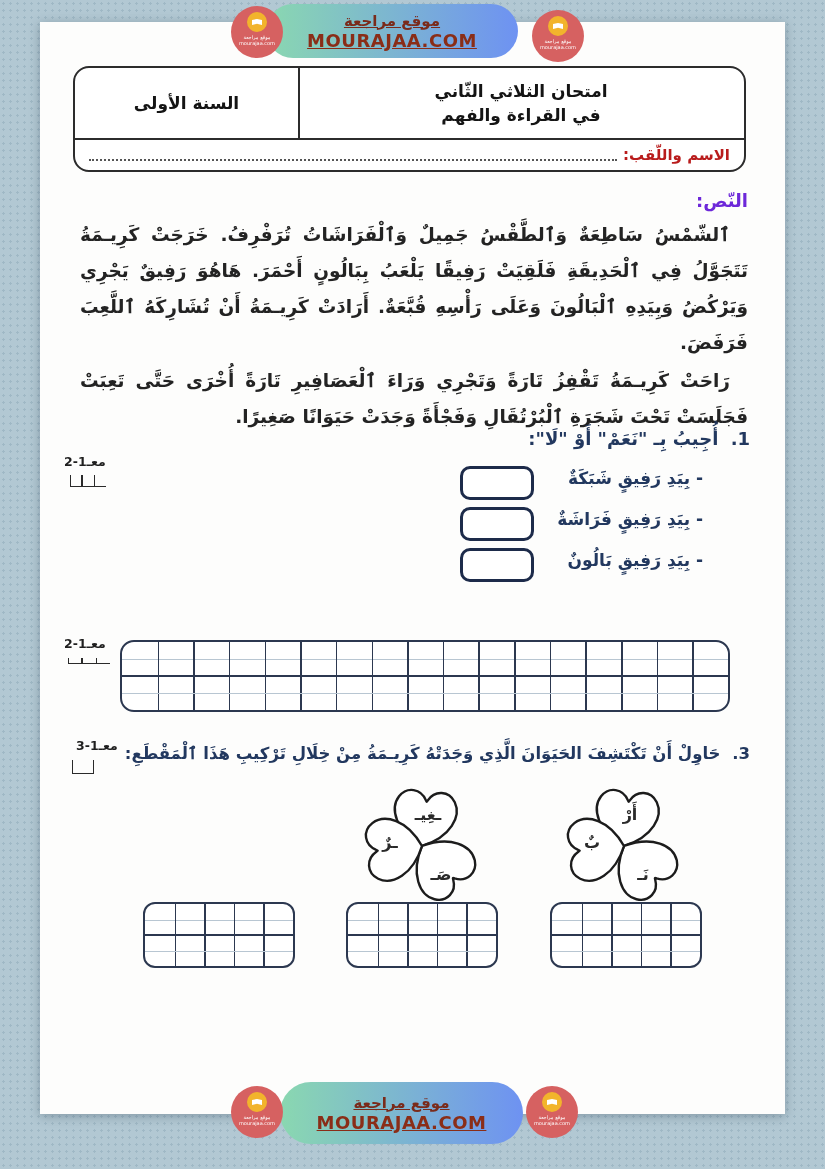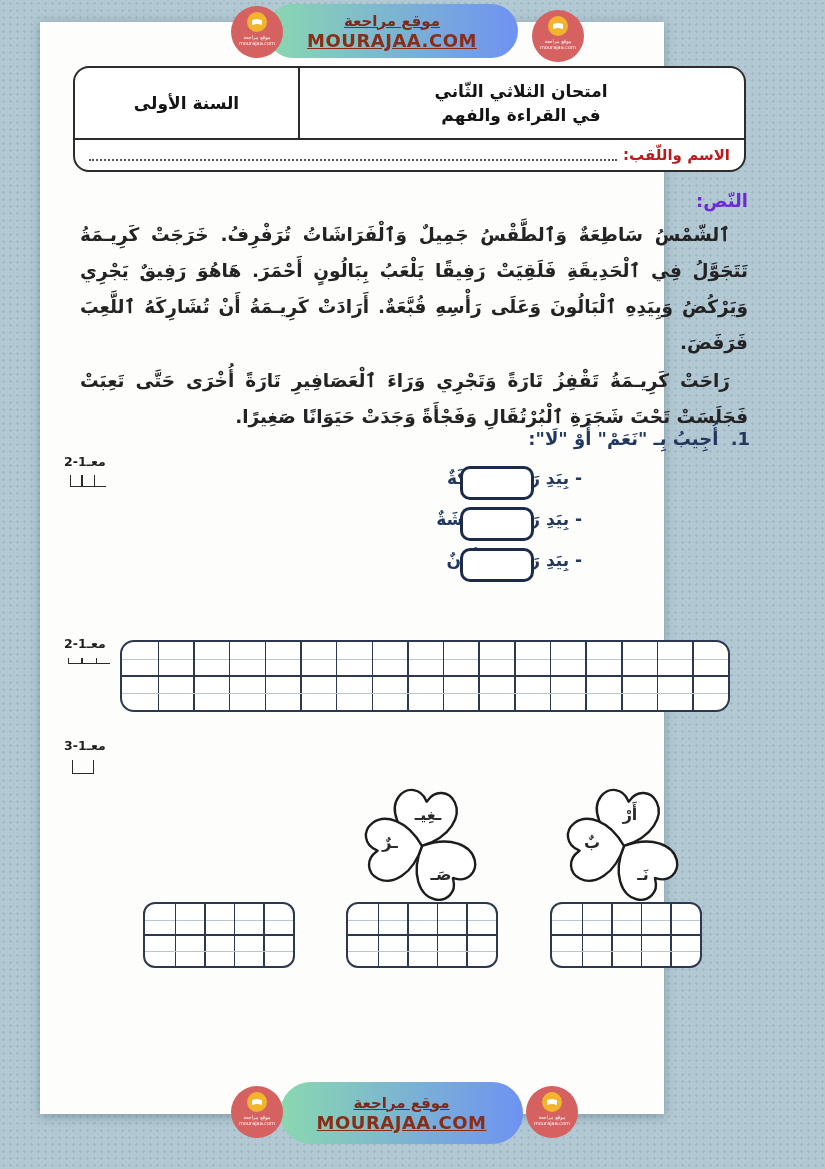--- a/index.html
+++ b/index.html
@@ -10,21 +10,21 @@
   *{margin:0;padding:0;box-sizing:border-box;}
   html,body{width:825px;height:1169px;}
   body{
     position:relative; overflow:hidden;
     font-family:"DejaVu Sans","Liberation Sans",sans-serif;
     background-color:var(--bg);
     background-image:radial-gradient(var(--bg-dot) 1px, transparent 1.2px);
     background-size:7px 7px; color:var(--ink);
   }
   .page{
-    position:absolute; left:40px; top:22px; width:624px; height:1092px;
+    position:absolute; left:40px; top:22px; width:745px; height:1092px;
     background:var(--page); box-shadow:0 2px 10px rgba(40,60,75,.35); z-index:1;
   }
   
   .pill{
     position:absolute; z-index:6; display:flex; flex-direction:column; align-items:center; justify-content:center;
     background:linear-gradient(90deg,#8ad8b0,#6e92f2); border-radius:32px;
   }
   .pill .site-name{font-size:15px;font-weight:bold;color:var(--maroon);text-decoration:underline;}
   .pill .site-url{font-size:18px;font-weight:bold;color:var(--maroon2);text-decoration:underline;letter-spacing:.5px;}
   .badge{
@@ -119,20 +119,24 @@
       <i style="left: 52.9412%;"></i>
       <i style="left: 58.8235%;"></i>
       <i style="left: 64.7059%;"></i>
       <i style="left: 70.5882%;"></i>
       <i style="left: 76.4706%;"></i>
       <i style="left: 82.3529%;"></i>
       <i style="left: 88.2353%;"></i>
       <i style="left: 94.1176%;"></i>
     </div>
 
+  <div class="qh" style="top:722px;font-size:16.5px;">
+    <span class="qnum">3.</span>
+    <span>حَاوِلْ أَنْ تَكْتَشِفَ الحَيَوَانَ الَّذِي وَجَدَتْهُ كَرِيـمَةُ مِنْ خِلَالِ تَرْكِيبِ هَذَا ٱلْمَقْطَعِ:</span>
+  </div>
 
   <div class="clover" style="left:296px;top:752px;">
     <svg viewBox="0 0 172 138">
       <g transform="translate(86,72)">
         <path transform="rotate(6)" d="M 0 0 C -28 -12 -36 -34 -28 -47 C -21 -58 -7 -57 -1 -46 C 0 -44 0 -44 1 -46 C 7 -57 21 -58 28 -47 C 36 -34 28 -12 0 0 Z"></path>
         <path transform="rotate(136)" d="M 0 0 C -28 -12 -36 -34 -28 -47 C -21 -58 -7 -57 -1 -46 C 0 -44 0 -44 1 -46 C 7 -57 21 -58 28 -47 C 36 -34 28 -12 0 0 Z"></path>
         <path transform="rotate(264)" d="M 0 0 C -28 -12 -36 -34 -28 -47 C -21 -58 -7 -57 -1 -46 C 0 -44 0 -44 1 -46 C 7 -57 21 -58 28 -47 C 36 -34 28 -12 0 0 Z"></path>
       </g>
       <text x="92" y="46" text-anchor="middle">ـغِيـ</text>
       <text x="54" y="74" text-anchor="middle">ـرٌ</text>
@@ -179,21 +183,21 @@
     <i style="width:12px;height:12px;"></i>
       <i style="width:12px;height:12px;"></i>
       <i style="width:12px;height:12px;"></i>
   </div>
   <div class="mark-label" style="top:614px;">معـ1-2</div>
   <div class="comb" style="left:28px;top:636px;">
     <i style="width:14px;height:6px;"></i>
       <i style="width:14px;height:6px;"></i>
       <i style="width:14px;height:6px;"></i>
   </div>
-  <div class="mark-label" style="top:716px;">معـ1-3</div>
+  <div class="mark-label" style="top:716px;margin-left:12px;">معـ1-3</div>
   <div class="comb" style="left:32px;top:738px;">
     <i style="width:22px;height:14px;"></i>
   </div>
 </div>
 
 <div class="badge" style="left:231px;top:6px;">
   <span class="yellow">
       <span class="book"></span>
     </span>
   <span class="tiny">

